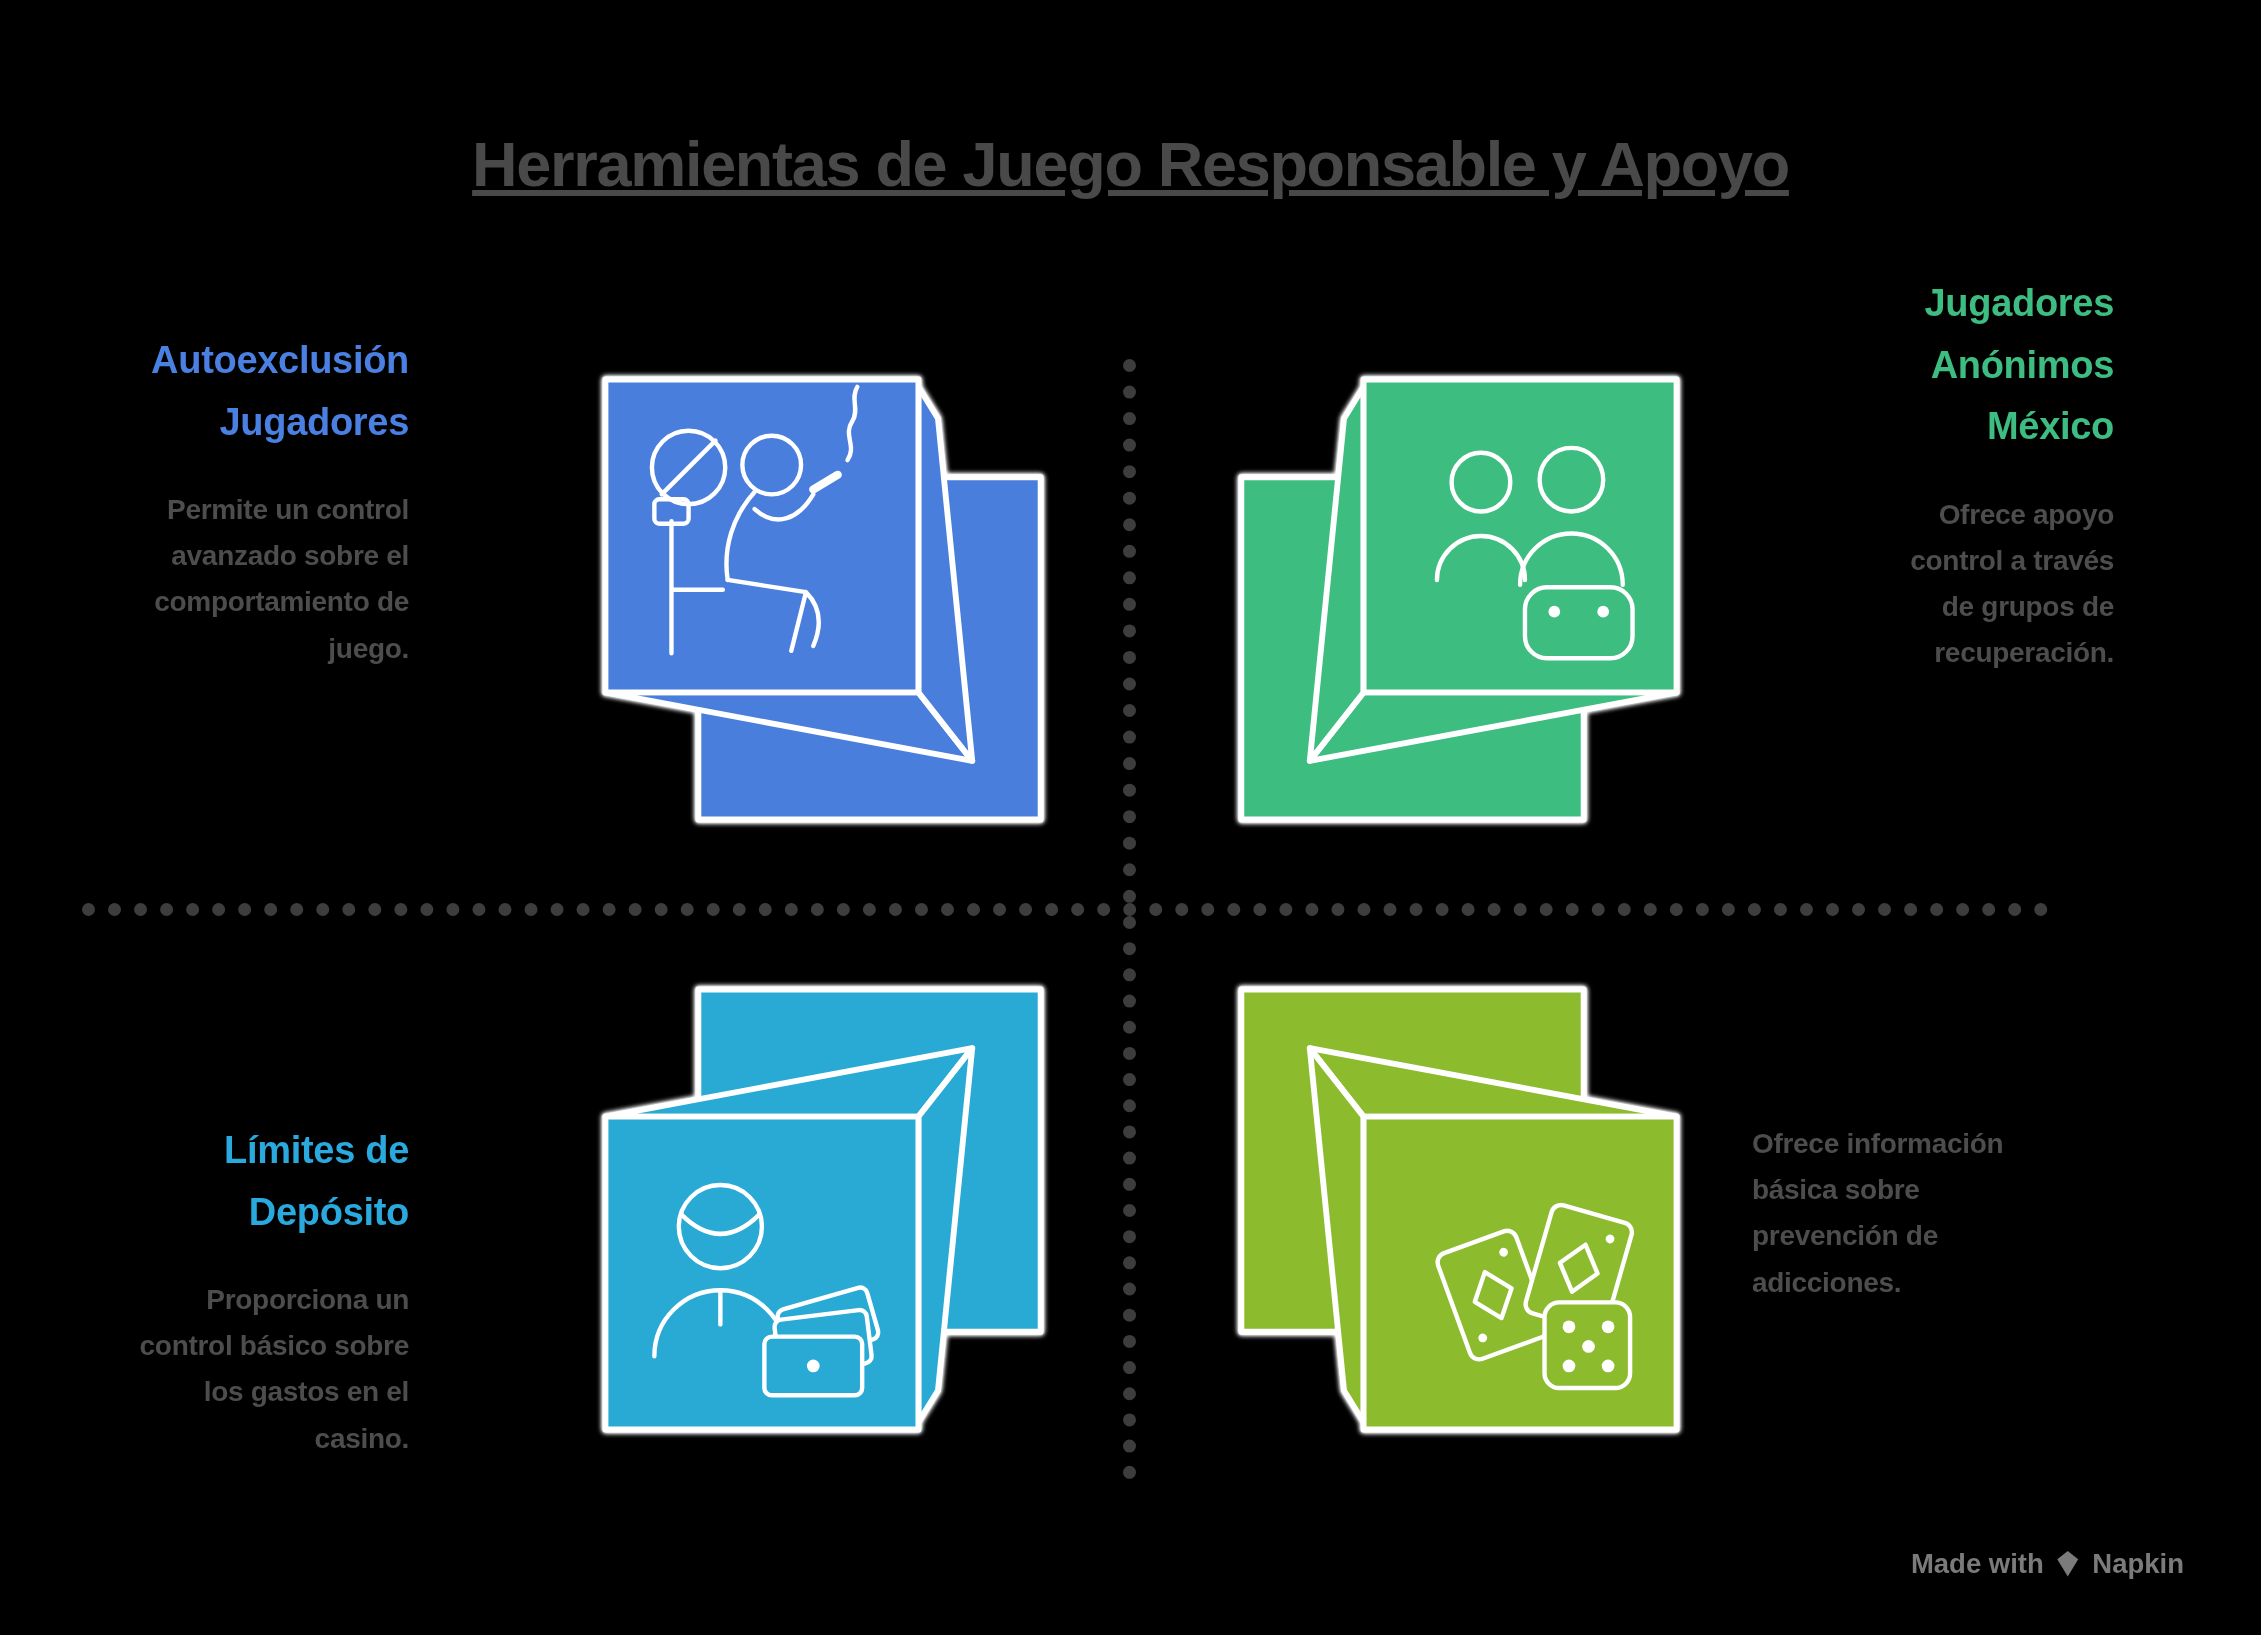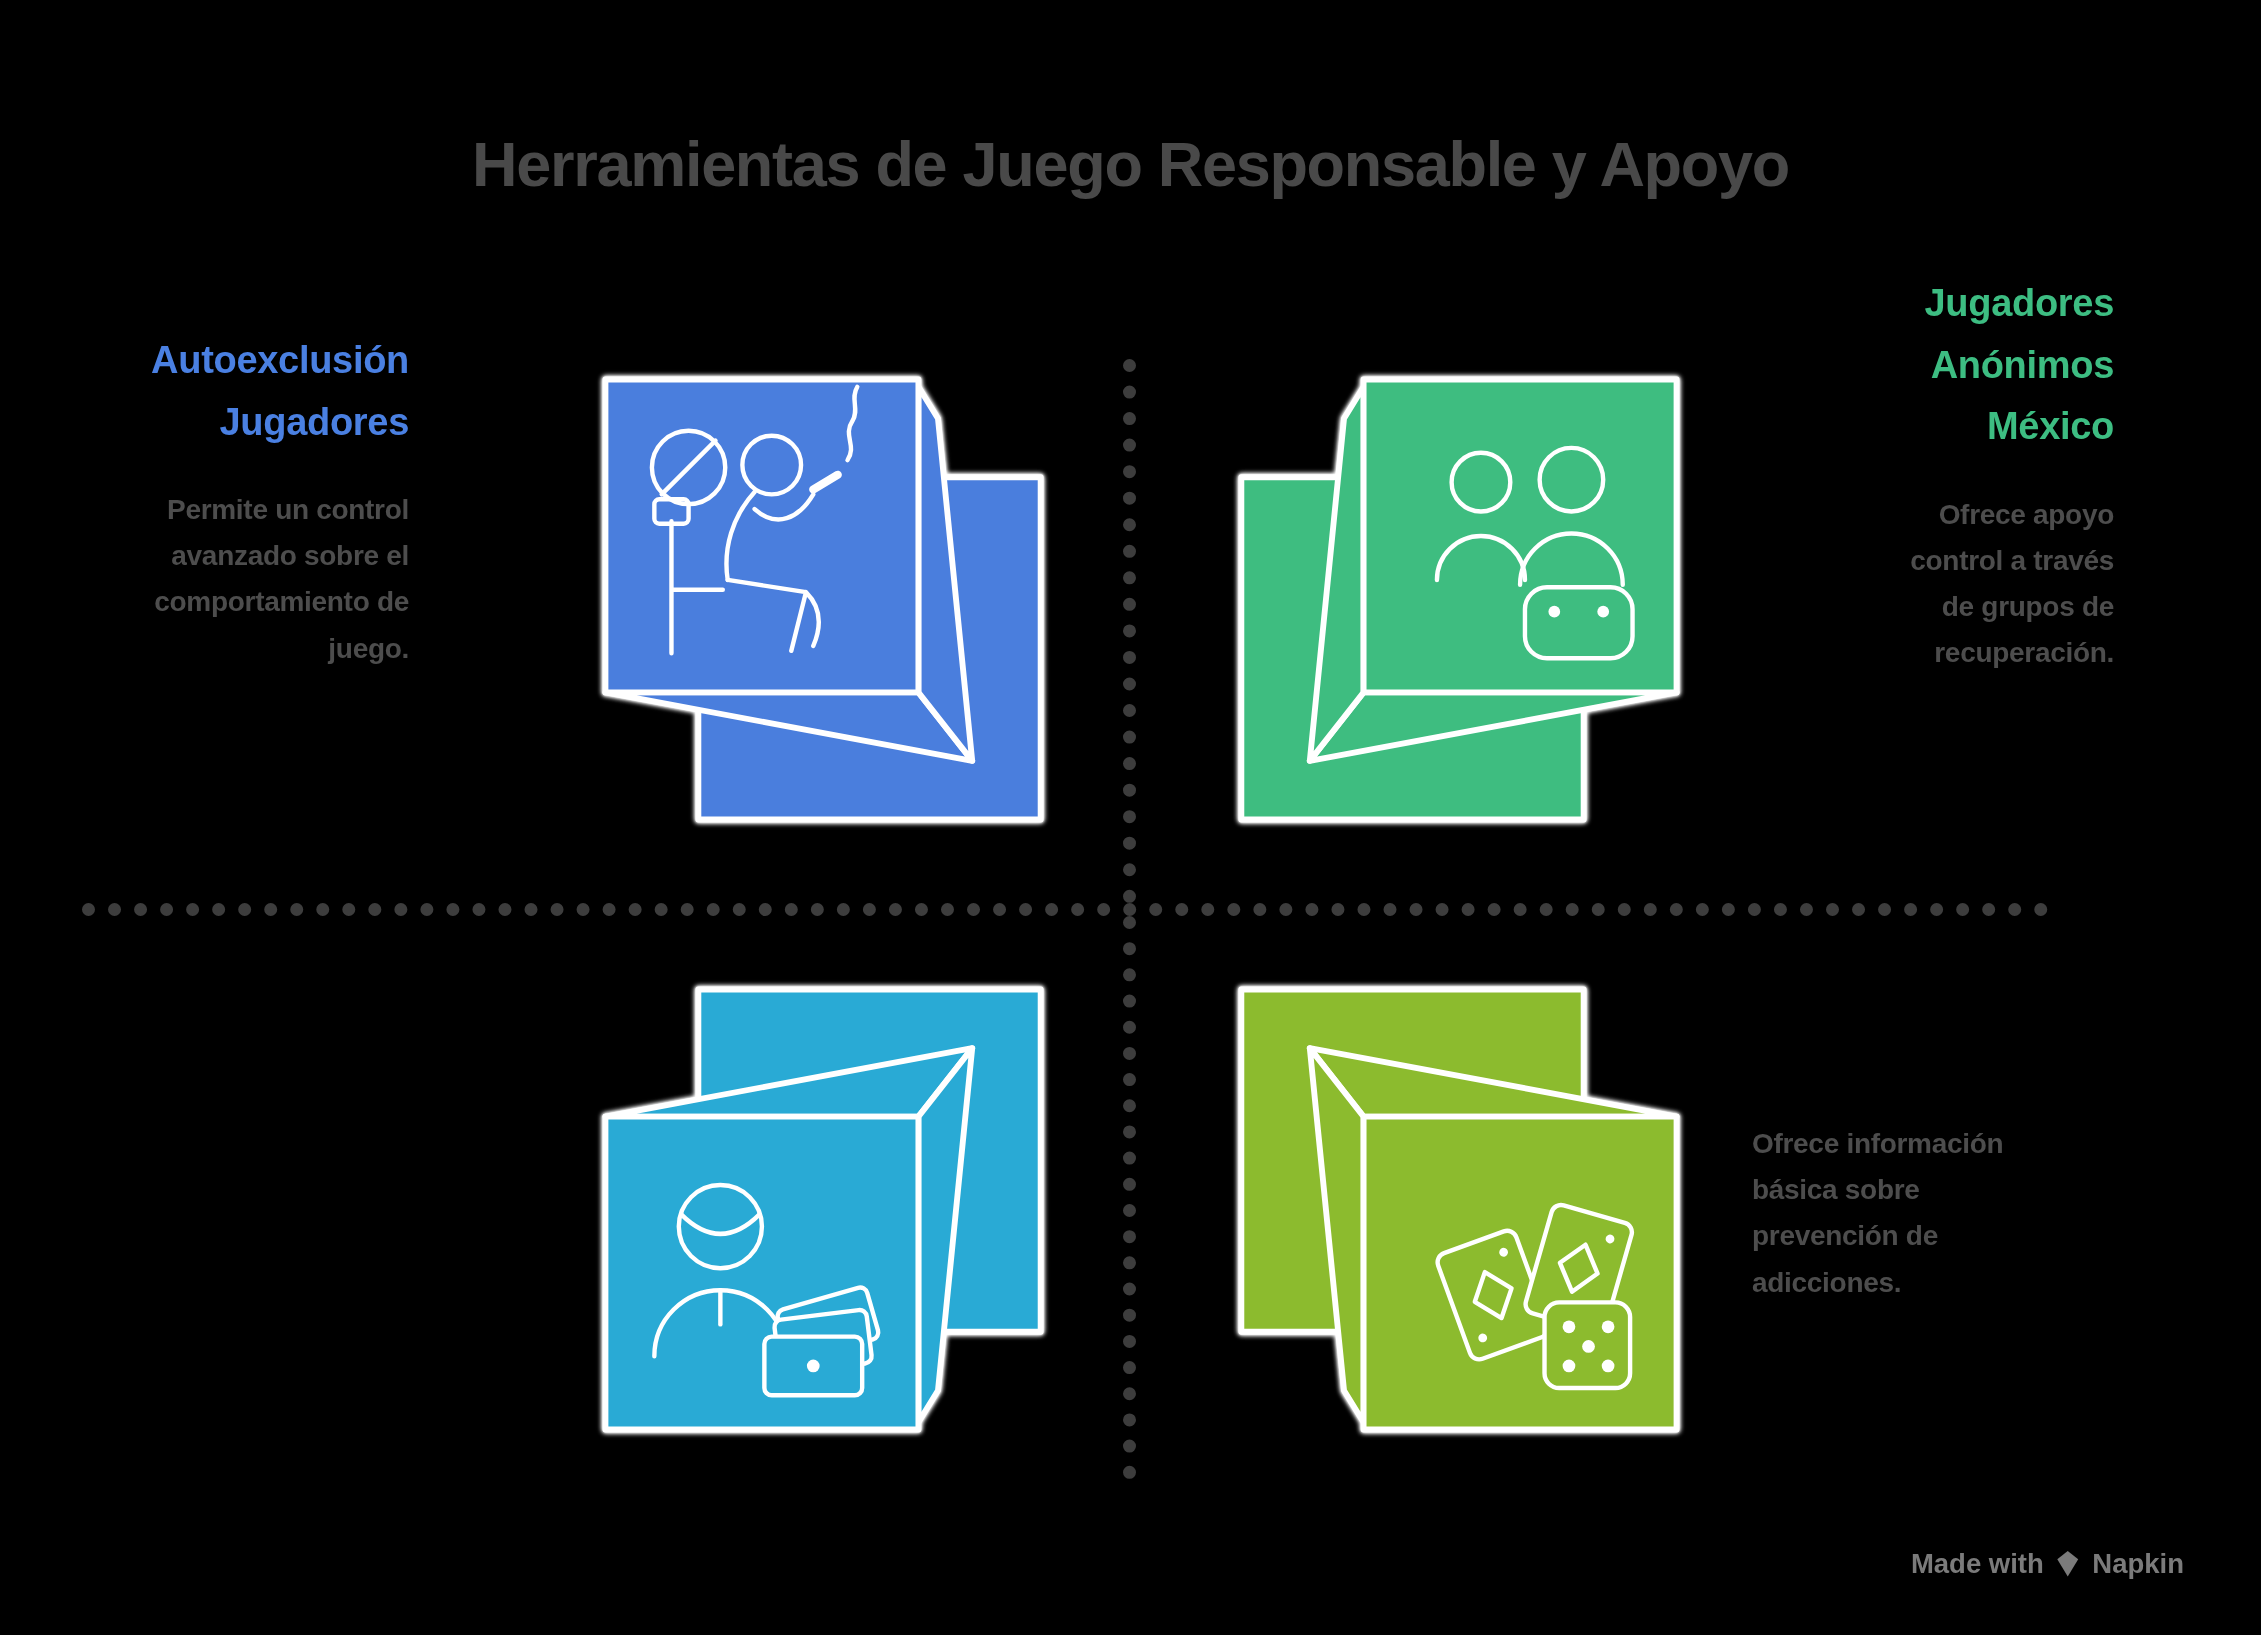--- a/index.html
+++ b/index.html
@@ -1,20 +1,20 @@
 <!DOCTYPE html>
 <html style="font-size:10.5px"><head>
 <meta charset="utf-8">
 <style>
   html,body{margin:0;padding:0;background:#000;}
   .page{position:relative;width:2261px;height:1636px;background:#000;overflow:hidden;
         font-family:"Liberation Sans",sans-serif;}
 
   .title{position:absolute;top:128px;left:0;width:100%;margin:0;text-align:center;
-         font-size:63px;font-weight:700;letter-spacing:-1.3px;color:#494949;}
+         font-size:63px;font-weight:700;letter-spacing:-1.3px;color:#494949;text-decoration:underline;}
 
   
   .div-h{position:absolute;left:82px;top:903px;width:1966px;height:0;
          border-top:13.7px dotted #3d3d3d;}
   .div-v{position:absolute;width:0;border-left:13.7px dotted #3d3d3d;}
   .div-v-top{left:1123px;top:359px;height:544px;}
   .div-v-bottom{left:1123px;top:916px;height:563px;}
 
   
   .textcol{position:absolute;width:327px;}
@@ -62,20 +62,28 @@
   <div class="textcol text-tr">
     <h2 class="qh qh-green">Jugadores
 Anónimos
 México</h2>
     <p class="qd">Ofrece apoyo
 control a través
 de grupos de
 recuperación.</p>
   </div>
 
+  <div class="textcol text-bl">
+    <h2 class="qh qh-cyan">Límites de
+Depósito</h2>
+    <p class="qd">Proporciona un
+control básico sobre
+los gastos en el
+casino.</p>
+  </div>
 
   <div class="textcol text-br">
     <p class="qd">Ofrece información
 básica sobre
 prevención de
 adicciones.</p>
   </div>
 
   <svg class="cube cube-tl" viewBox="0 0 200 200">
     <g stroke="#fff" stroke-width="2.4" stroke-linejoin="round" fill="#4a7edd">

